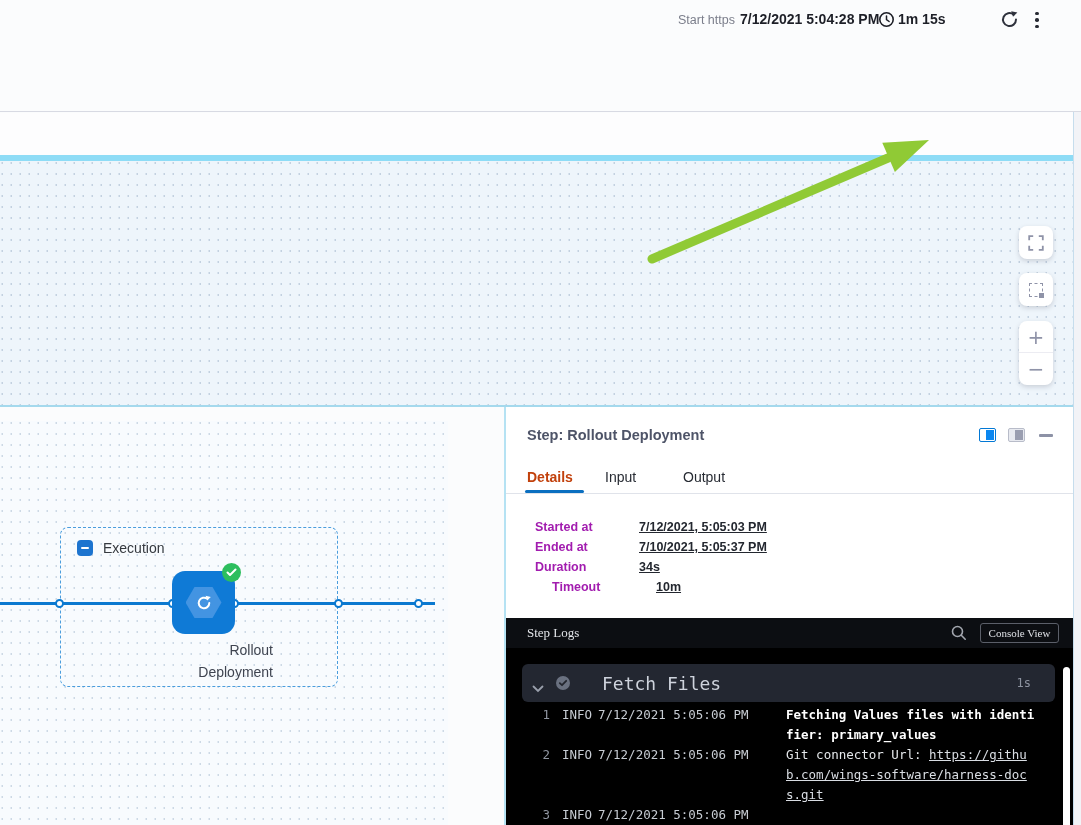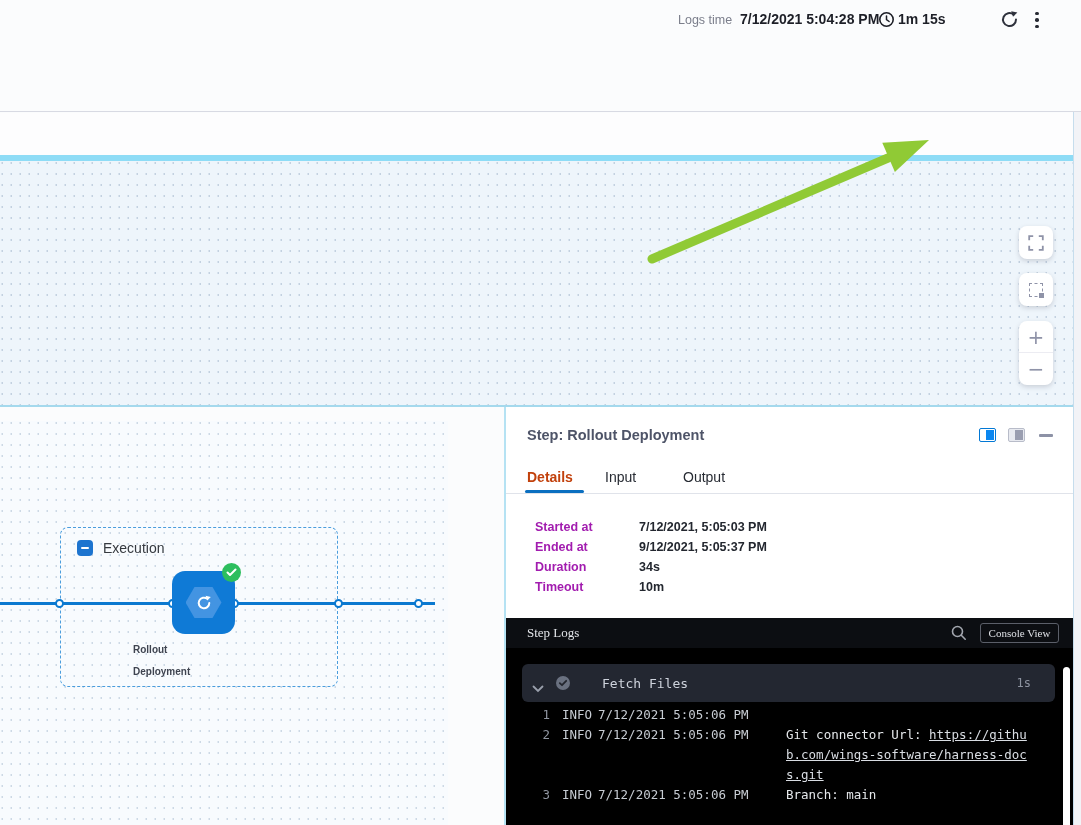--- a/index.html
+++ b/index.html
@@ -78,58 +78,58 @@
 
   .tab { top:62px; font-size:14px; color:#272b33; cursor:pointer; }
   #tab-details { left:21px; color:#c2410c; font-weight:bold; }
   #tab-input { left:99px; }
   #tab-output { left:163px;margin-left:14px; }
   #tab-underline { left:19px; top:83px; width:59px; height:3px; background:#0b6fc0; border-radius:2px; }
   #tab-divider { left:0; top:86px; width:567px; height:1px; background:#e0e3ea; }
 
   .drow { left:29px; width:380px; height:20px; display:flex; font-size:12.5px; }
   .drow .dl { width:104px; font-weight:bold; color:#a21caf; }
-  .drow .dv { font-weight:bold; color:#23272f; }
+  .drow .dv { font-weight:bold; color:#23272f;text-decoration:underline; }
 
   #logsbar { left:0; top:211px; width:648px; height:30px; background:#0c0e12;
              display:flex; align-items:center;font-family:Liberation Serif, serif; }
   #logsbar .lt { position:absolute; left:21px; font-size:13px; color:#e3e5e9; }
   #logs-search { position:absolute; left:444px; top:6px; width:18px; height:18px; cursor:pointer; }
   #logs-cv-btn { position:absolute; left:474px; top:5px; width:79px; height:20px;
                  border:1px solid #5b5f69; border-radius:3px; color:#dfe1e6; font-size:11px;
                  display:flex; align-items:center; justify-content:center; cursor:pointer; }
 
   #console { left:0; top:241px; width:567px; height:177px; background:#000; overflow:hidden;
              font-family:"DejaVu Sans Mono", monospace; }
   #fetch-row { left:16px; top:16px; width:533px; height:38px; background:#232731; border-radius:6px;
                display:flex; align-items:center; cursor:pointer; }
   #fetch-row .chev { position:absolute; left:10px; top:14px; cursor:pointer; }
   #fetch-row .ck { position:absolute; left:33px; top:11px; }
-  #fetch-row .fname { position:absolute; left:80px; font-size:13px; color:#ced3dc; }
+  #fetch-row .fname { position:absolute; left:80px; font-size:18px; color:#ced3dc; }
   #fetch-row .fdur { position:absolute; right:24px; font-size:12px; color:#8d93a0; }
 
   #loglines { left:28px; top:57px; width:520px; }
   .lrow { display:flex; line-height:20px; font-size:12.5px; }
   .c-num { width:16px; text-align:right; color:#8f95a0; margin-right:12px; flex:none; }
   .c-level { width:36px; color:#c7ccd3; flex:none; }
   .c-time { width:152px; color:#c7ccd3; margin-right:36px; flex:none; }
   .c-msg { width:250px; color:#e4e7ea; word-break:break-all; flex:none; }
   .c-msg.bold { font-weight:bold; color:#ffffff; }
   .c-msg a.loglink { color:#d9dde3; text-decoration:underline; cursor:pointer; }
 
   #log-scrollbar { left:557px; top:19px; width:7px; height:170px; border-radius:4px;
                    background:#ffffff; cursor:pointer; }
 </style>
 </head>
 <body>
 
 <div id="page">
 
   <div id="topbar" class="abs">
-    <span class="abs tb-label">Logs time</span>
+    <span class="abs tb-label">Start https</span>
     <span class="abs tb-value">7/12/2021 5:04:28 PM</span>
     <span class="abs tb-clock">
       <svg width="17" height="17" viewBox="0 0 17 17">
           <circle cx="8.5" cy="8.5" r="6.7" fill="none" stroke="#1d1f27" stroke-width="1.6"></circle>
           <path d="M8.5 5 v3.7 l2.6 1.8" fill="none" stroke="#1d1f27" stroke-width="1.5" stroke-linecap="round"></path>
         </svg>
     </span>
     <span class="abs tb-elapsed">1m 15s</span>
     <span class="abs tb-refresh">
       <svg width="21" height="21" viewBox="0 0 21 21">
@@ -203,21 +203,21 @@
             <path d="M14.3 9 a5.3 5.3 0 1 1 -2 -4.2" fill="none" stroke="#fff" stroke-width="2" stroke-linecap="round"></path>
             <polygon points="10.6,1.8 15.8,3 12.2,6.6" fill="#fff"></polygon>
           </svg>
       </span>
     </div>
     <span style="position:absolute; left:222px; top:142px; width:19px; height:19px; border-radius:50%; background:#2dbe5e; display:flex; align-items:center; justify-content:center;">
       <svg width="11" height="9" viewBox="0 0 11 9">
           <path d="M1.5 4.5 L4 7 L9.5 1.5" fill="none" stroke="#fff" stroke-width="2" stroke-linecap="round" stroke-linejoin="round"></path>
         </svg>
     </span>
-    <div style="position:absolute; left:133px; top:218px; width:140px; text-align:left; font-size:10px; color:#3f4450; line-height:22px;font-weight:bold;">
+    <div style="position:absolute; left:133px; top:218px; width:140px; text-align:right; font-size:14px; color:#3f4450; line-height:22px;">
       <div>Rollout</div>
       <div>Deployment</div>
     </div>
 
   </div>
 
   <div id="panel" class="abs">
     <span id="panel-title" class="abs">Step: Rollout Deployment</span>
     <span id="split-icon-1" class="abs pi">
         <i></i>
@@ -232,27 +232,27 @@
     <span id="tab-output" class="abs tab">Output</span>
     <div id="tab-underline" class="abs"></div>
     <div id="tab-divider" class="abs"></div>
 
     <div class="abs drow" style="top:113px;">
       <span class="dl">Started at</span>
       <span class="dv">7/12/2021, 5:05:03 PM</span>
     </div>
     <div class="abs drow" style="top:133px;">
       <span class="dl">Ended at</span>
-      <span class="dv">9/12/2021, 5:05:37 PM</span>
+      <span class="dv">7/10/2021, 5:05:37 PM</span>
     </div>
     <div class="abs drow" style="top:153px;">
       <span class="dl">Duration</span>
       <span class="dv">34s</span>
     </div>
-    <div class="abs drow" style="top:173px;">
+    <div class="abs drow" style="top:173px;margin-left:17px;">
       <span class="dl">Timeout</span>
       <span class="dv">10m</span>
     </div>
 
     <div id="logsbar" class="abs">
       <span class="lt">Step Logs</span>
       <span id="logs-search">
         <svg width="18" height="18" viewBox="0 0 18 18">
             <circle cx="7.5" cy="7.5" r="5" fill="none" stroke="#a2a6ae" stroke-width="1.6"></circle>
             <line x1="11.3" y1="11.3" x2="15.2" y2="15.2" stroke="#a2a6ae" stroke-width="1.6" stroke-linecap="round"></line>
@@ -276,32 +276,32 @@
         </span>
         <span class="fname">Fetch Files</span>
         <span class="fdur">1s</span>
       </div>
 
       <div id="loglines" class="abs">
         <div class="lrow">
           <span class="c-num">1</span>
           <span class="c-level">INFO</span>
           <span class="c-time">7/12/2021 5:05:06 PM</span>
+          <span class="c-msg bold">Fetching Values files with identifier: primary_values</span>
         </div>
         <div class="lrow">
           <span class="c-num">2</span>
           <span class="c-level">INFO</span>
           <span class="c-time">7/12/2021 5:05:06 PM</span>
           <span class="c-msg"><span>Git connector Url: </span><a class="loglink">https://github.com/wings-software/harness-docs.git</a></span>
         </div>
         <div class="lrow">
           <span class="c-num">3</span>
           <span class="c-level">INFO</span>
           <span class="c-time">7/12/2021 5:05:06 PM</span>
-          <span class="c-msg">Branch: main</span>
         </div>
       </div>
 
       <div id="log-scrollbar" class="abs"></div>
     </div>
   </div>
 
   <div id="rightedge" class="abs"></div>
   <div id="rightgutter" class="abs"></div>
 

